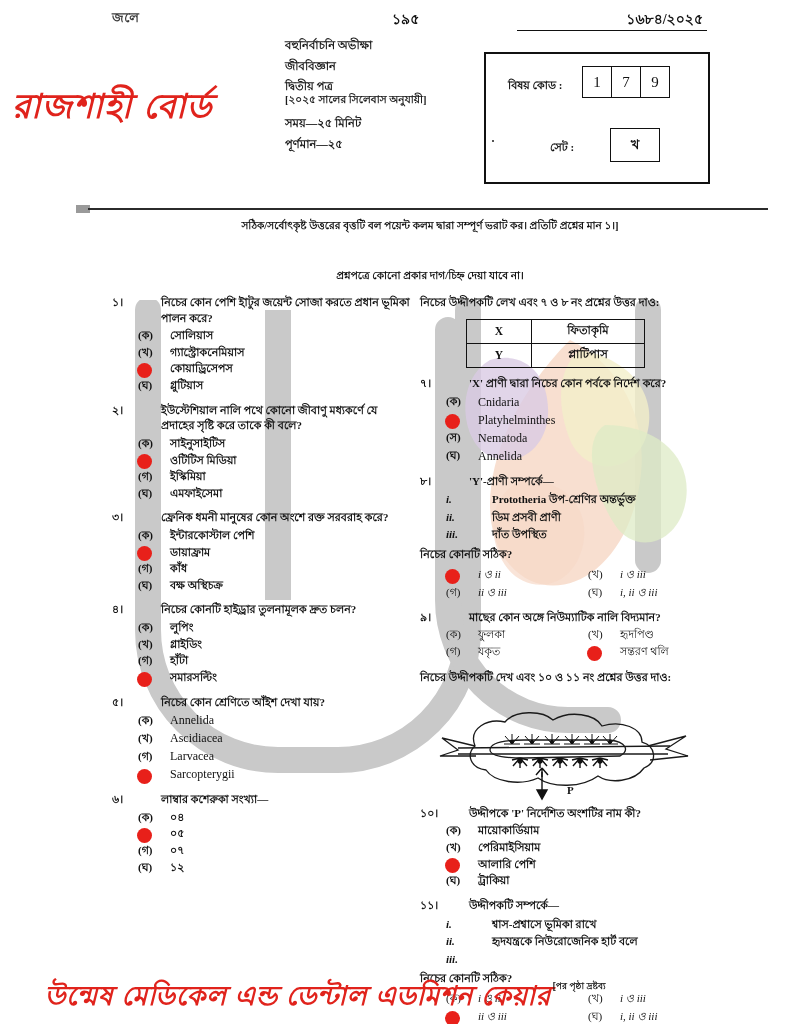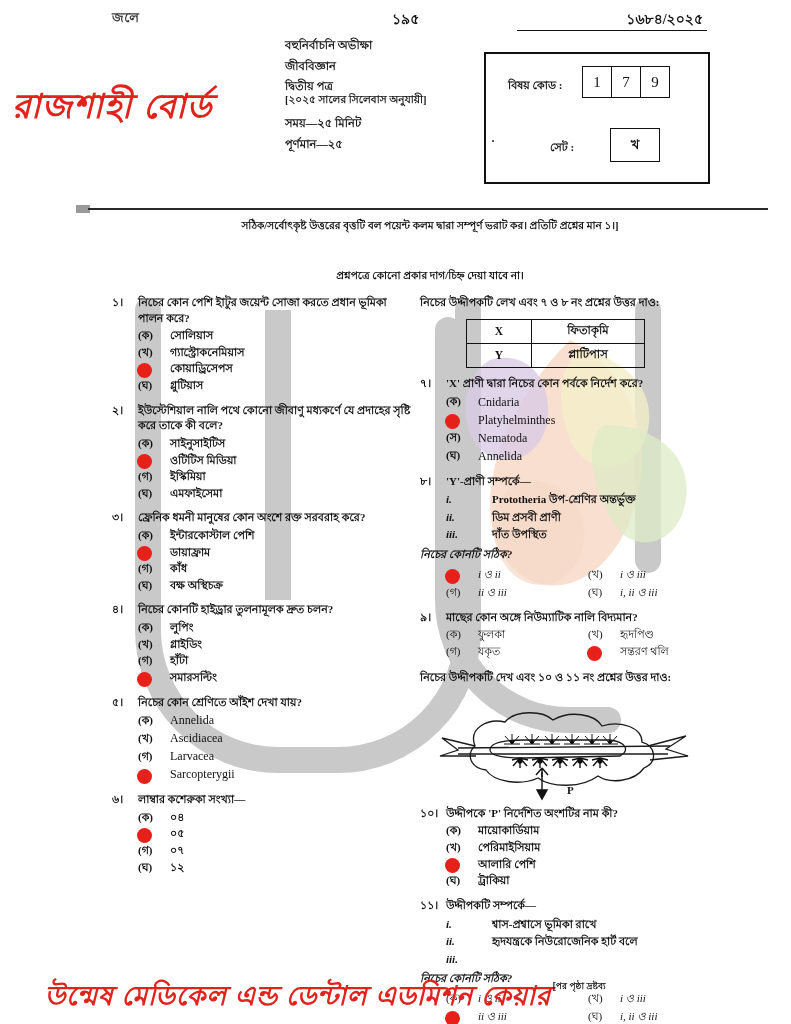--- a/index.html
+++ b/index.html
@@ -71,21 +71,21 @@
 
   
   .cols{position:absolute;left:0;top:295px;width:791px;z-index:2;}
   .col{position:absolute;top:0;}
   .col-left{left:112px;width:300px;}
   .col-right{left:420px;width:320px;}
 
   .q{margin-bottom:9px;position:relative;}
   .qhead{display:flex;align-items:flex-start;font-size:11px;font-weight:bold;line-height:1.42;}
   .qnum{width:26px;flex:0 0 26px;}
-  .qtext{flex:1;}
+  .qtext{flex:1;margin-left:23px;}
   .opts{margin-top:1px;}
   .opt{display:flex;align-items:center;font-size:11px;line-height:1.5;font-weight:bold;min-height:16px;}
   .opt .mk{width:32px;flex:0 0 32px;padding-left:26px;box-sizing:content-box;}
   .opt .mk-inner{display:inline-block;width:30px;}
   .opt .txt{flex:1;}
   .opt.eng .txt{font-family:"Liberation Serif","DejaVu Serif",serif;font-weight:normal;font-size:12px;}
   .dot{
     display:inline-block;width:15px;height:15px;border-radius:50%;
     background:#e8201a;vertical-align:middle;position:relative;left:-1px;top:1px;
   }
@@ -94,21 +94,21 @@
   .opt2 .cell{display:flex;align-items:center;width:50%;}
   .opt2 .mk{width:32px;flex:0 0 32px;padding-left:26px;}
   .opt2 .cell.right .mk{padding-left:8px;}
   .ital{font-style:italic;font-family:"Liberation Serif",serif;}
 
   
   .romans{margin:2px 0 2px 0;}
   .rrow{display:flex;font-size:11px;font-weight:bold;line-height:1.6;}
   .rrow .rn{width:46px;flex:0 0 46px;padding-left:26px;font-style:italic;font-family:"Liberation Serif",serif;}
   .rrow .rt{flex:1;}
-  .subq{font-size:11px;font-weight:bold;margin:2px 0 1px 0;font-style:italic;}
+  .subq{font-size:11px;font-weight:bold;margin:2px 0 1px 0;}
 
   
   .stim-intro{font-size:11px;font-weight:bold;line-height:1.45;margin-bottom:8px;}
   .xy-table{border-collapse:collapse;margin:0 auto 8px 46px;}
   .xy-table td{border:1px solid #111;font-size:11.5px;font-weight:bold;text-align:center;padding:2px 10px;}
   .xy-table td.k{width:44px;}
   .xy-table td.v{width:92px;}
 
   .figwrap{position:relative;width:300px;height:110px;margin:4px 0 2px 0;}
   .figP{position:absolute;left:147px;top:90px;font-size:11px;font-weight:bold;}

